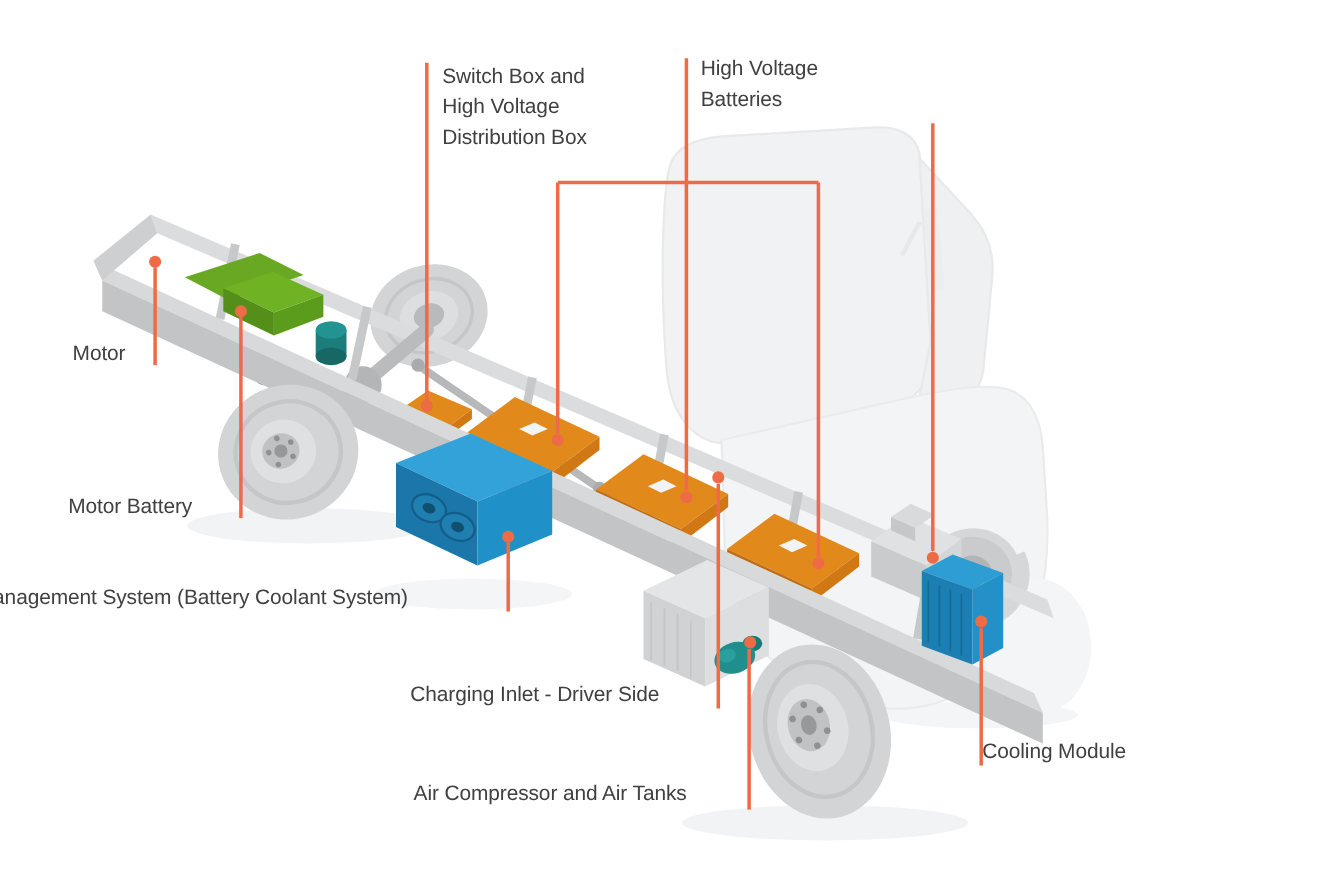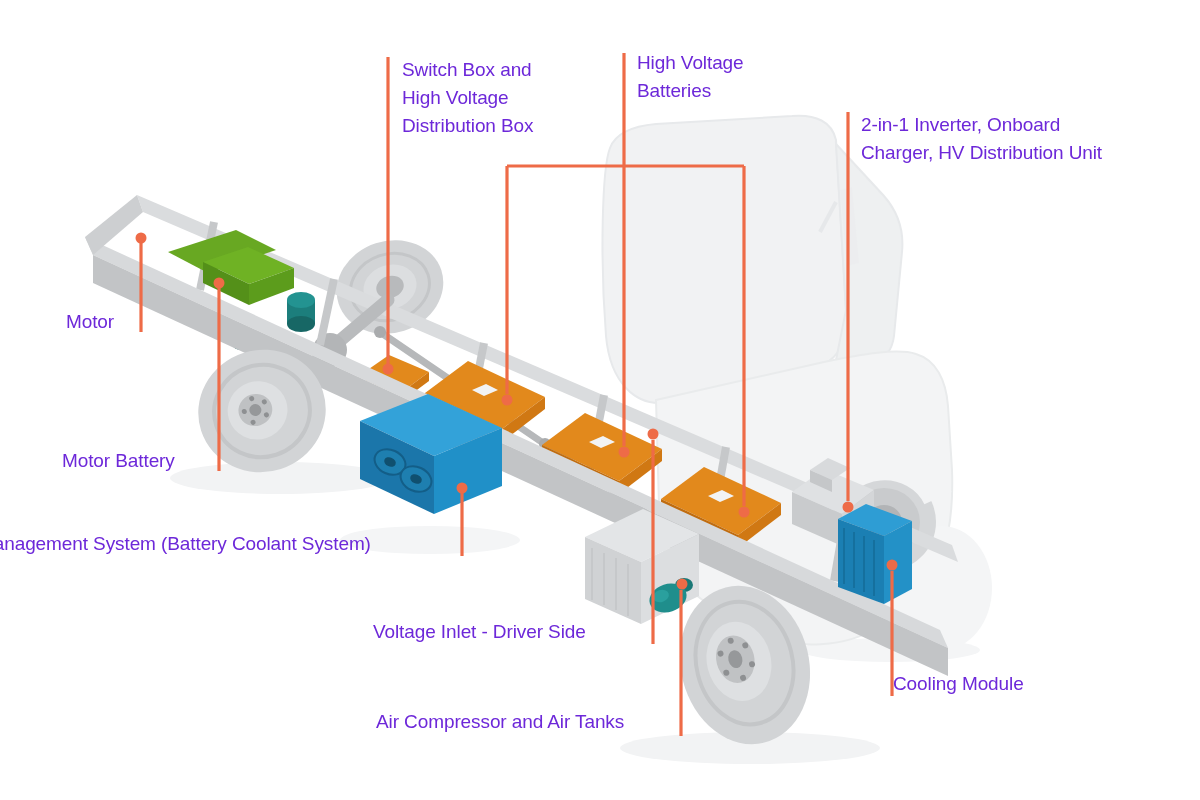--- a/index.html
+++ b/index.html
@@ -10,21 +10,21 @@
     background:#ffffff;
     font-family:"Liberation Sans", sans-serif;
   }
   .stage svg{position:absolute;left:0;top:0;}
   .callout{
     position:absolute;
     font-size:19px;
     font-weight:500;
     line-height:28px;
     letter-spacing:-0.1px;
-    color:#6d28d9;
+    color:#404040;
     white-space:pre-line;
   }
 </style>
 </head>
 <body>
 
 <div class="stage">
 
 <svg width="1200" height="800" viewBox="0 0 1200 800">
 
@@ -250,22 +250,20 @@
           <circle cx="892" cy="565" r="5.5" stroke="none"></circle>
     </g>
   </g>
 </svg>
 
   <div class="callout" style="left:402px; top:56px;">Switch Box and
 High Voltage
 Distribution Box</div>
   <div class="callout" style="left:637px; top:49px;">High Voltage
 Batteries</div>
-  <div class="callout" style="left:861px; top:111px;">2-in-1 Inverter, Onboard
-Charger, HV Distribution Unit</div>
   <div class="callout" style="left:66px;  top:308px;">Motor</div>
   <div class="callout" style="left:62px;  top:447px;">Motor Battery</div>
   <div class="callout" style="left:-22px; top:530px;">Management System (Battery Coolant System)</div>
-  <div class="callout" style="left:373px; top:618px;">Voltage Inlet - Driver Side</div>
+  <div class="callout" style="left:373px; top:618px;">Charging Inlet - Driver Side</div>
   <div class="callout" style="left:376px; top:708px;text-align:center;">Air Compressor and Air Tanks</div>
   <div class="callout" style="left:893px; top:670px;">Cooling Module</div>
 
 </div>
 
 </body></html>

